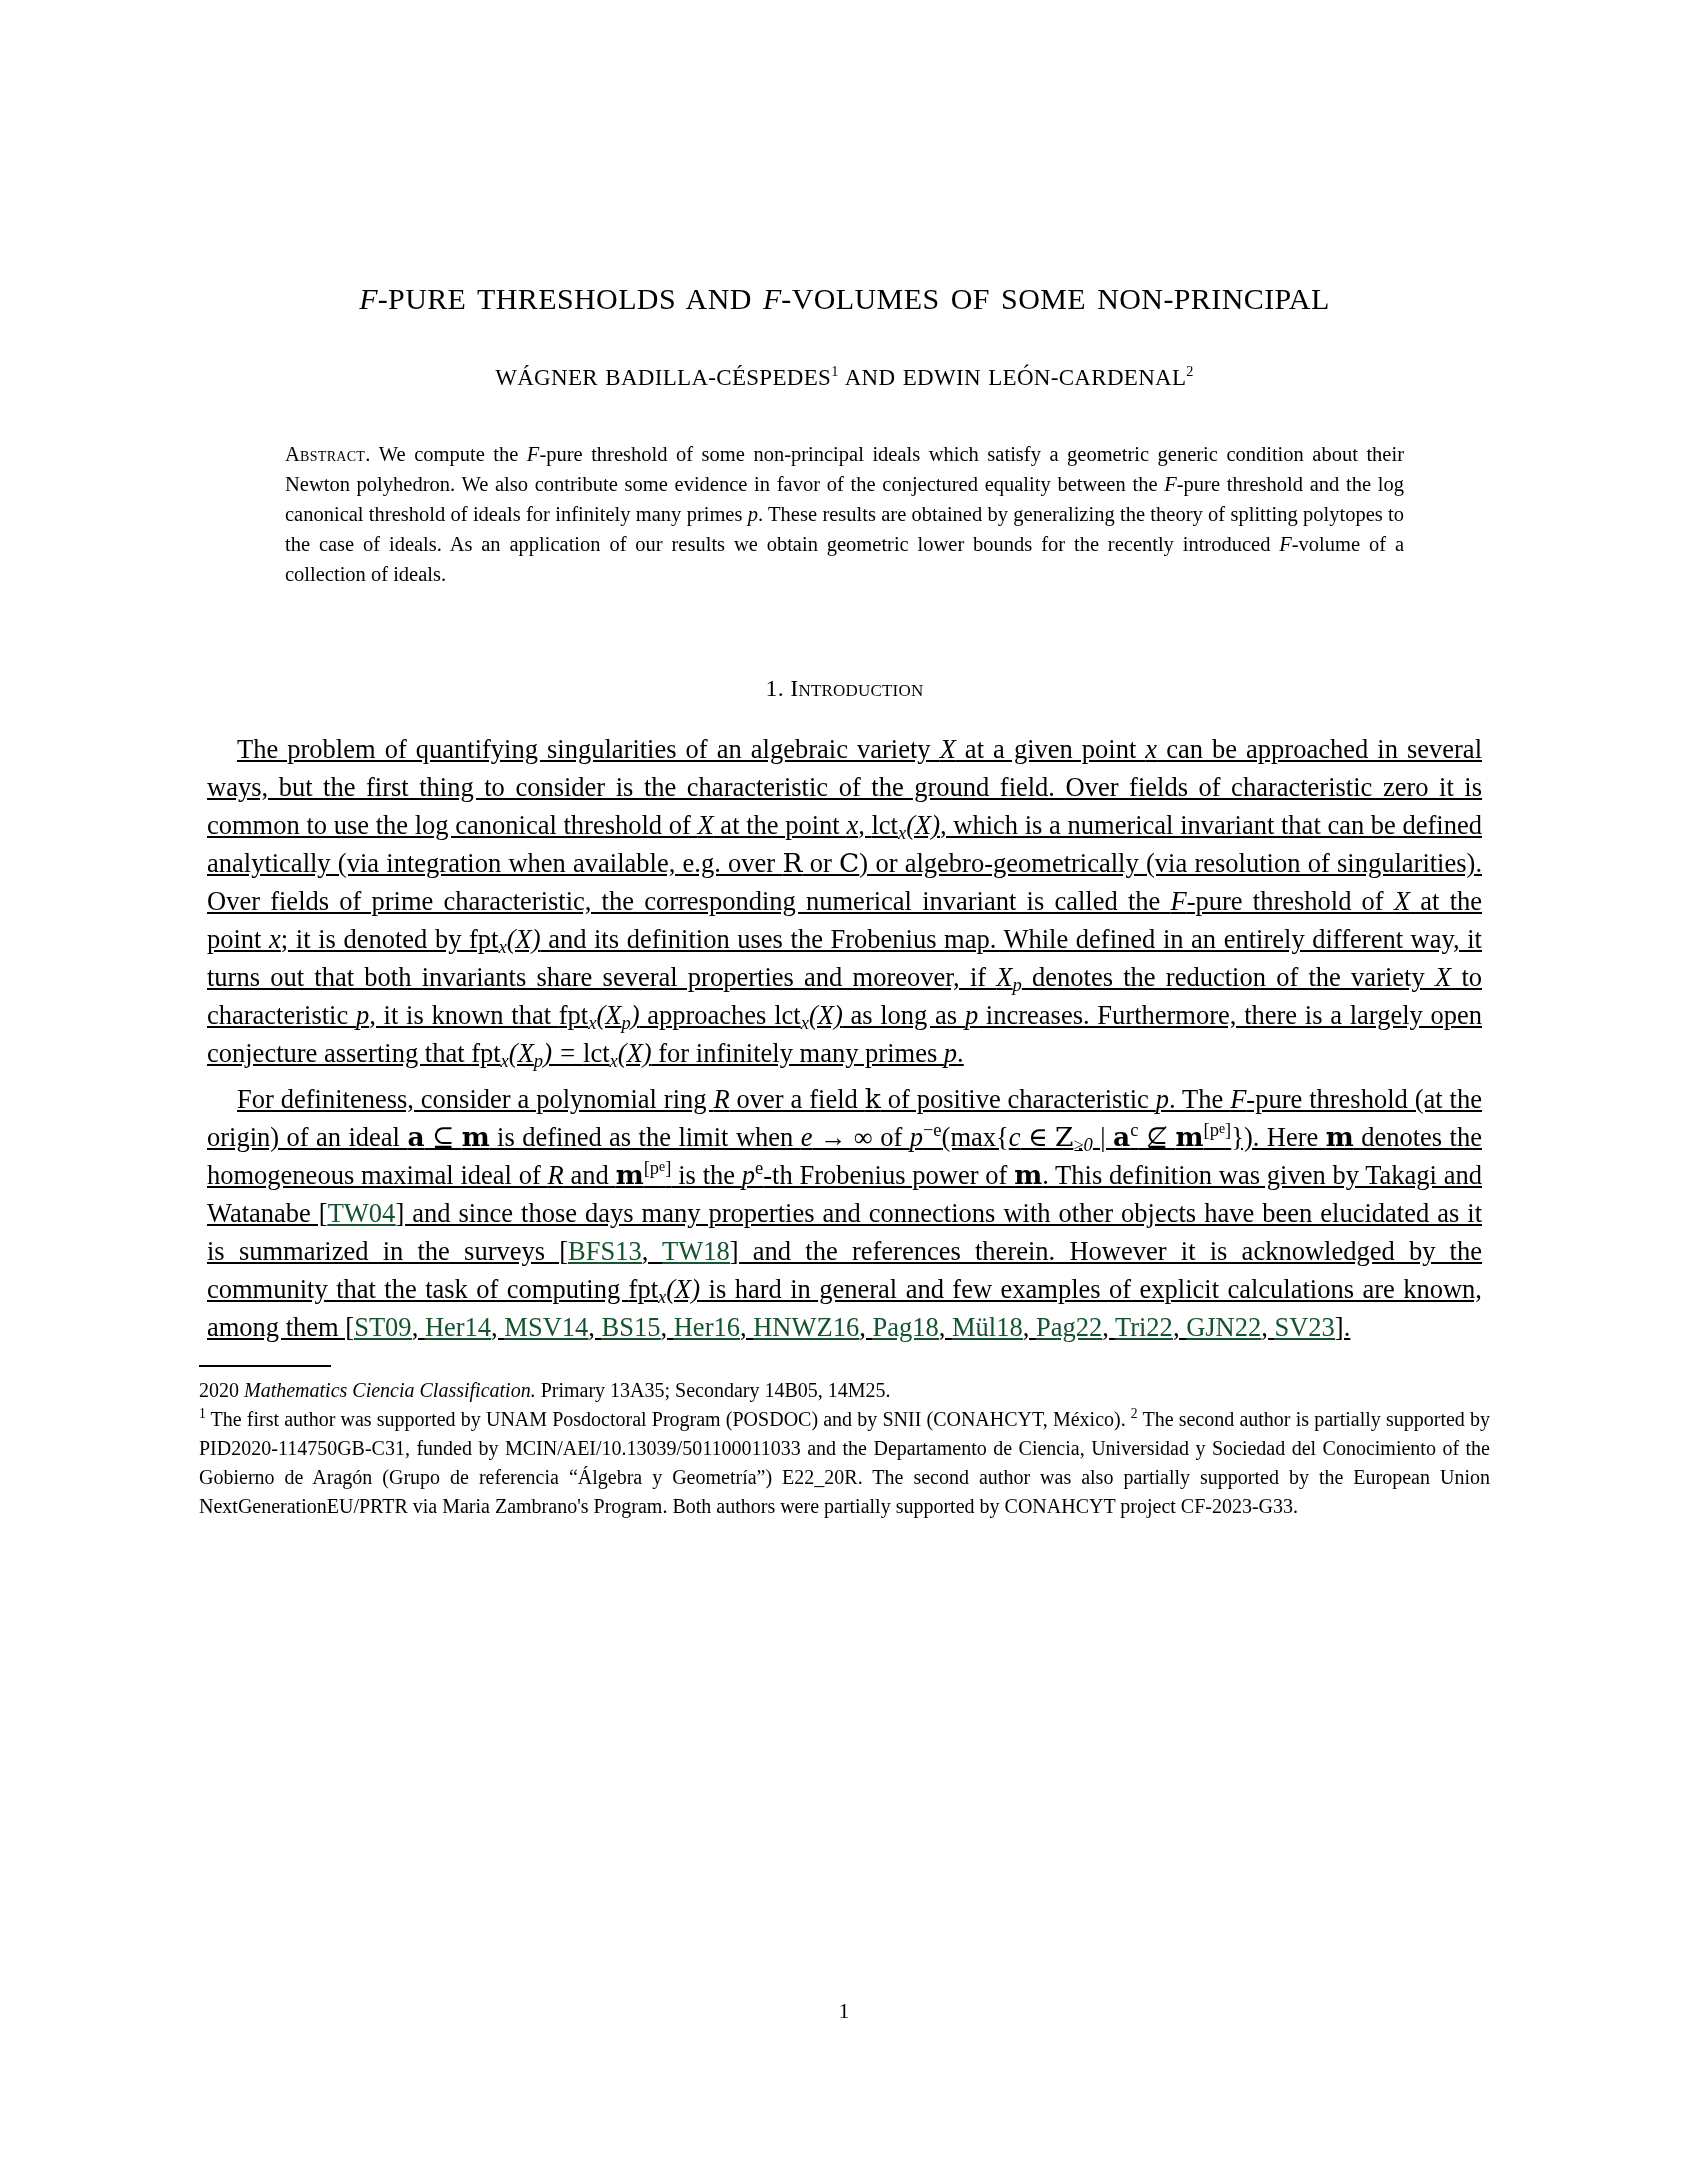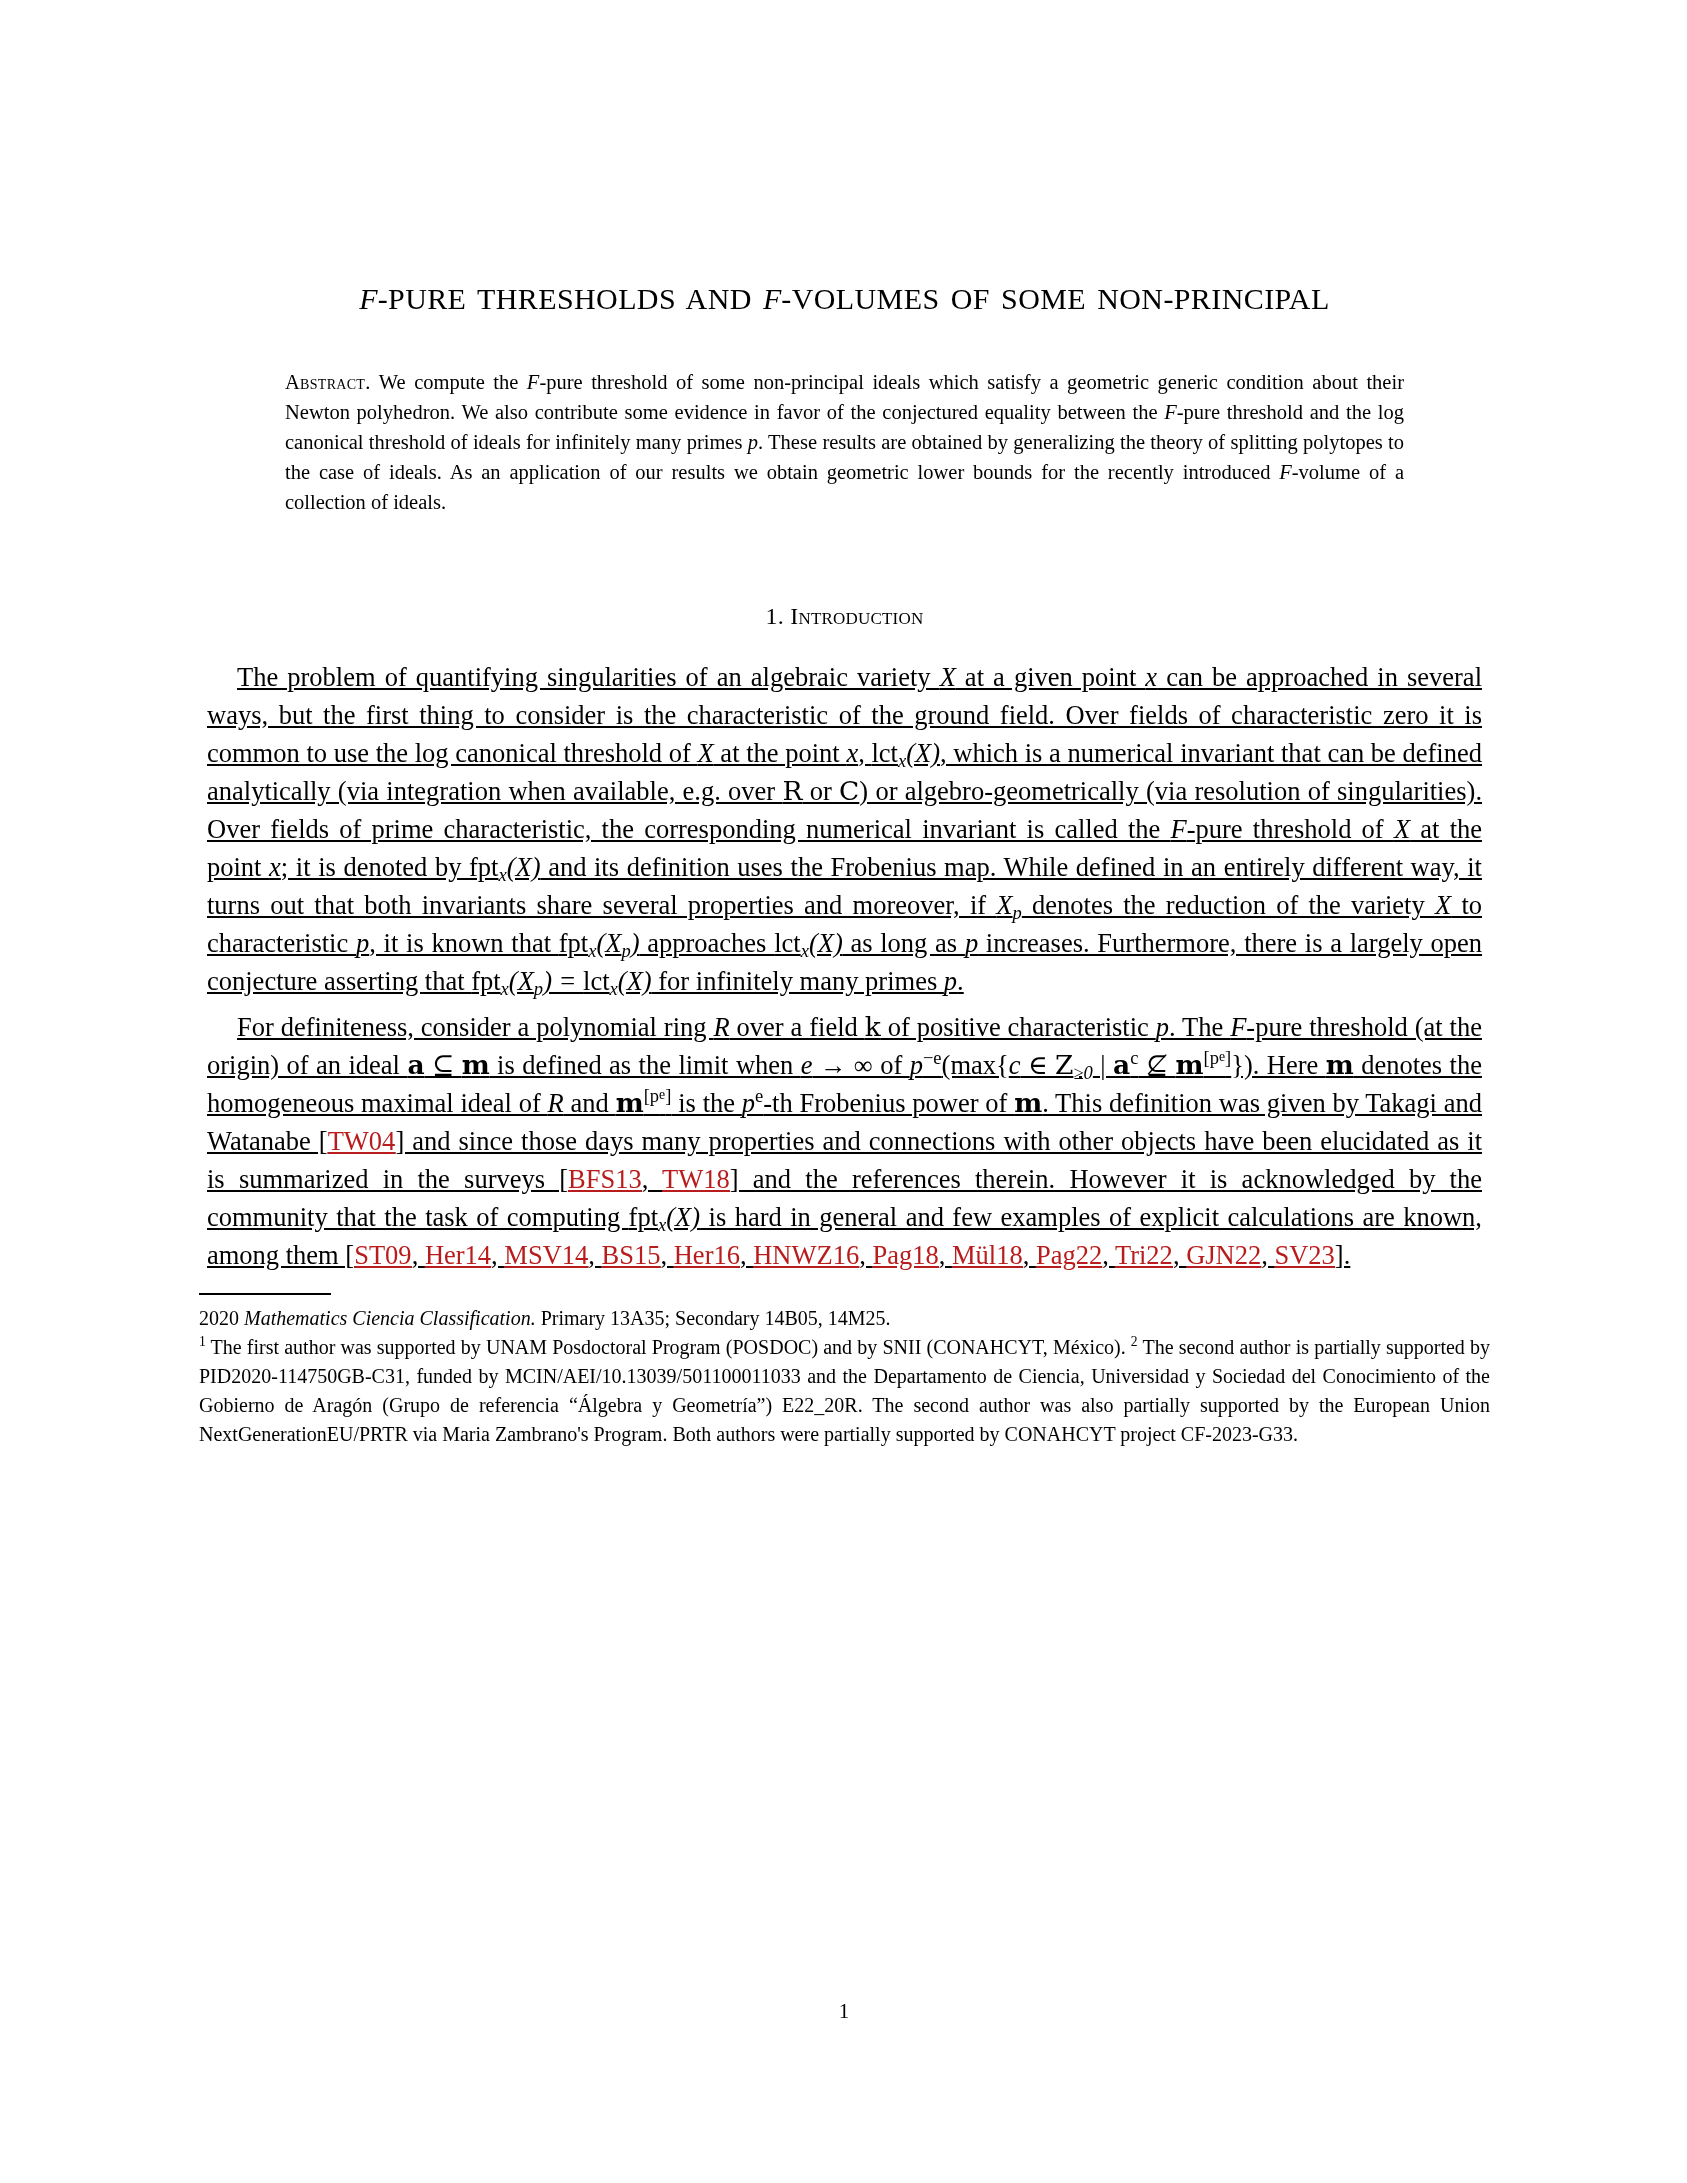--- a/index.html
+++ b/index.html
@@ -112,21 +112,21 @@
     line-height: 0;
     font-style: italic;
   }
   .sup {
     font-size: 0.70em;
     vertical-align: 0.55em;
     line-height: 0;
   }
   .bb { font-family: "DejaVu Serif", serif; font-style: normal; }
   .frak { font-family: "DejaVu Serif", serif; font-weight: bold; font-style: normal; }
-  .cite { color: #b91c1c; }
+  .cite { color: #14532d; }
 
   
   .footnote-rule {
     margin-top: 18.5px;
     width: 132px;
     height: 2px;
     background: #000;
   }
   .footnotes {
     margin-top: 9.3px;
@@ -156,20 +156,21 @@
 </head>
 <body>
 
 <div class="page">
   <div class="content">
 
     <div class="title-block">
       <div class="title-line"><span class="mathit">F</span><span>-</span><span>PURE  THRESHOLDS  AND  </span><span class="mathit">F</span><span>-VOLUMES  OF  SOME  NON-PRINCIPAL</span></div>
     </div>
 
+    <div class="authors"><span>WÁGNER BADILLA-CÉSPEDES</span><sup>1</sup><span> AND </span><span>EDWIN LEÓN-CARDENAL</span><sup>2</sup></div>
 
     <div class="abstract"><span class="sc">Abstract.</span><span> We compute the </span><span class="mi">F</span><span>-pure threshold of some non-principal ideals which satisfy a geometric generic condition about their Newton polyhedron. We also contribute some evidence in favor of the conjectured equality between the </span><span class="mi">F</span><span>-pure threshold and the log canonical threshold of ideals for infinitely many primes </span><span class="mi">p</span><span>. These results are obtained by generalizing the theory of splitting polytopes to the case of ideals. As an application of our results we obtain geometric lower bounds for the recently introduced </span><span class="mi">F</span><span>-volume of a collection of ideals.</span></div>
 
     <div class="section-head"><span>1.</span> <span class="sc">Introduction</span></div>
 
     <div class="body-text">
 
       <p><span>The problem of quantifying singularities of an algebraic variety </span><span class="mi">X</span><span> at a given point </span><span class="mi">x</span><span> can be approached in several ways, but the first thing to consider is the characteristic of the ground field. Over fields of characteristic zero it is common to use the log canonical threshold of </span><span class="mi">X</span><span> at the point </span><span class="mi">x</span><span>, </span><span class="mrm">lct</span><span class="sub">x</span><span class="mi">(X)</span><span>, which is a numerical invariant that can be defined analytically (via integration when available, e.g. over </span><span class="bb">R</span><span> or </span><span class="bb">C</span><span>) or algebro-geometrically (via resolution of singularities). Over fields of prime characteristic, the corresponding numerical invariant is called the </span><span class="mi">F</span><span>-pure threshold of </span><span class="mi">X</span><span> at the point </span><span class="mi">x</span><span>; it is denoted by </span><span class="mrm">fpt</span><span class="sub">x</span><span class="mi">(X)</span><span> and its definition uses the Frobenius map. While defined in an entirely different way, it turns out that both invariants share several properties and moreover, if </span><span class="mi">X</span><span class="sub">p</span><span> denotes the reduction of the variety </span><span class="mi">X</span><span> to characteristic </span><span class="mi">p</span><span>, it is known that </span><span class="mrm">fpt</span><span class="sub">x</span><span class="mi">(X</span><span class="sub">p</span><span class="mi">)</span><span> approaches </span><span class="mrm">lct</span><span class="sub">x</span><span class="mi">(X)</span><span> as long as </span><span class="mi">p</span><span> increases. Furthermore, there is a largely open conjecture asserting that </span><span class="mrm">fpt</span><span class="sub">x</span><span class="mi">(X</span><span class="sub">p</span><span class="mi">) = </span><span class="mrm">lct</span><span class="sub">x</span><span class="mi">(X)</span><span> for infinitely many primes </span><span class="mi">p</span><span>.</span></p>
 
       <p class="tight"><span>For definiteness, consider a polynomial ring </span><span class="mi">R</span><span> over a field </span><span class="bb">k</span><span> of positive characteristic </span><span class="mi">p</span><span>. The </span><span class="mi">F</span><span>-pure threshold (at the origin) of an ideal </span><span class="frak">a</span><span> ⊆ </span><span class="frak">m</span><span> is defined as the limit when </span><span class="mi">e</span><span> → ∞ of </span><span class="mi">p</span><span class="sup">−e</span><span>(max{</span><span class="mi">c</span><span> ∈ </span><span class="bb">Z</span><span class="sub">≥0</span><span> | </span><span class="frak">a</span><span class="sup">c</span><span> ⊈ </span><span class="frak">m</span><span class="sup">[p</span><span class="sup" style="font-size:0.52em; vertical-align:0.95em;">e</span><span class="sup">]</span><span>}). Here </span><span class="frak">m</span><span> denotes the homogeneous maximal ideal of </span><span class="mi">R</span><span> and </span><span class="frak">m</span><span class="sup">[p</span><span class="sup" style="font-size:0.52em; vertical-align:0.95em;">e</span><span class="sup">]</span><span> is the </span><span class="mi">p</span><span class="sup">e</span><span>-th Frobenius power of </span><span class="frak">m</span><span>. This definition was given by Takagi and Watanabe [</span><a class="cite" href="#">TW04</a><span>] and since those days many properties and connections with other objects have been elucidated as it is summarized in the surveys [</span><a class="cite" href="#">BFS13</a><span>, </span><a class="cite" href="#">TW18</a><span>] and the references therein. However it is acknowledged by the community that the task of computing </span><span class="mrm">fpt</span><span class="sub">x</span><span class="mi">(X)</span><span> is hard in general and few examples of explicit calculations are known, among them [</span><span><a class="cite" href="#">ST09</a>, <a class="cite" href="#">Her14</a>, <a class="cite" href="#">MSV14</a>, <a class="cite" href="#">BS15</a>, <a class="cite" href="#">Her16</a>, <a class="cite" href="#">HNWZ16</a>, <a class="cite" href="#">Pag18</a>, <a class="cite" href="#">Mül18</a>, <a class="cite" href="#">Pag22</a>, <a class="cite" href="#">Tri22</a>, <a class="cite" href="#">GJN22</a>, <a class="cite" href="#">SV23</a></span><span>].</span></p>

